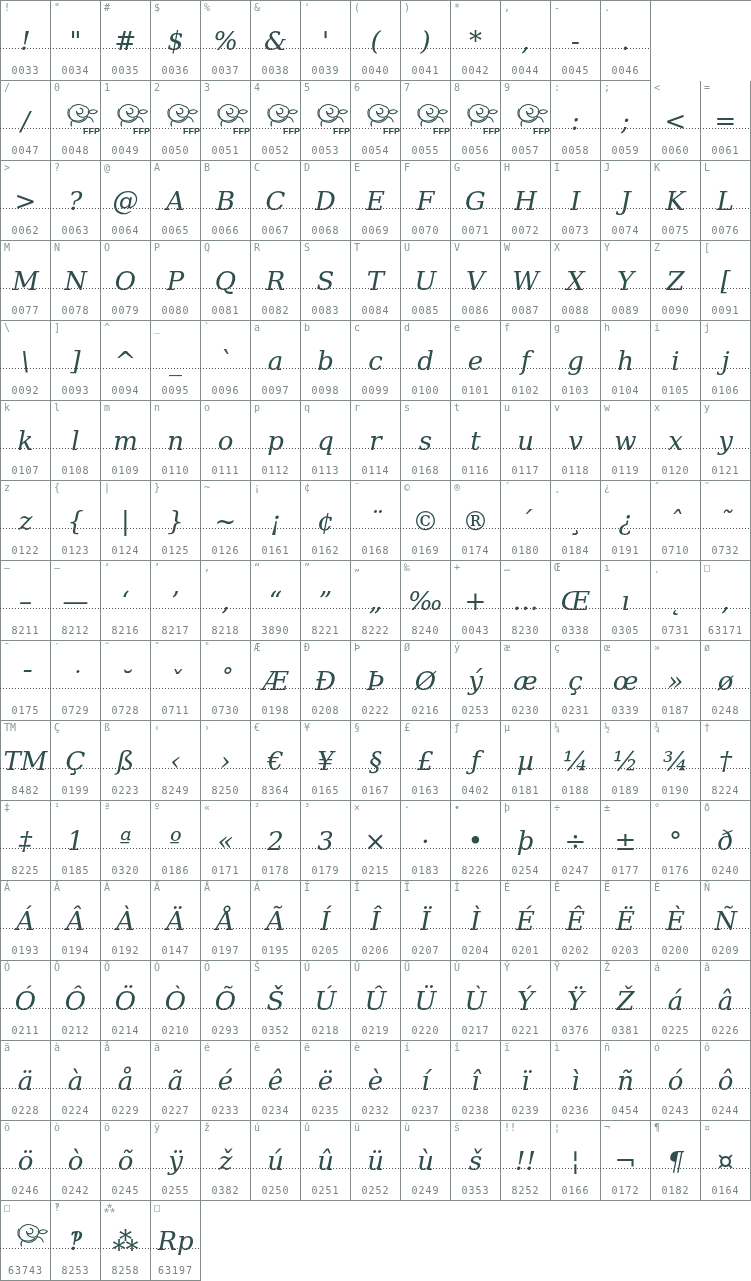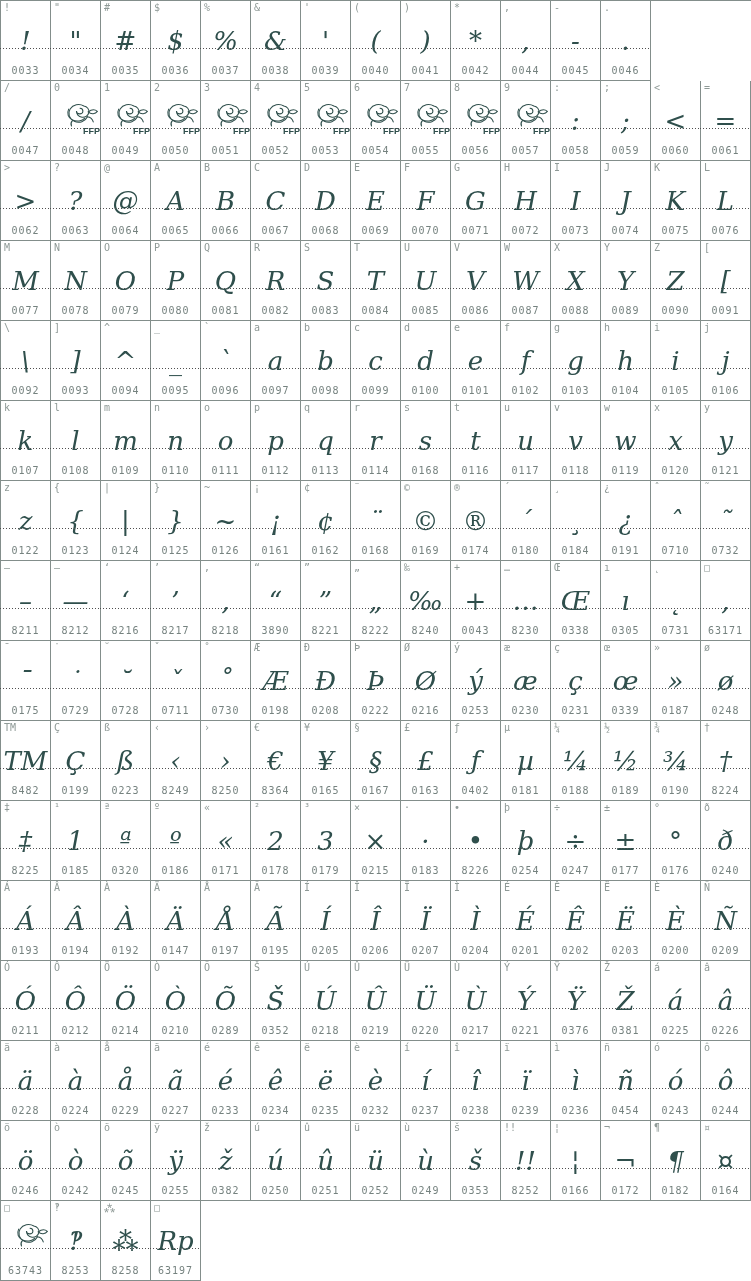--- a/index.html
+++ b/index.html
@@ -1275,21 +1275,21 @@
 
   <div class="cell">
     <span class="cell-label">Ò</span>
     <div class="cell-glyph">Ò</div>
     <span class="cell-code">0210</span>
   </div>
 
   <div class="cell">
     <span class="cell-label">Õ</span>
     <div class="cell-glyph">Õ</div>
-    <span class="cell-code">0289</span>
+    <span class="cell-code">0293</span>
   </div>
 
   <div class="cell">
     <span class="cell-label">Š</span>
     <div class="cell-glyph">Š</div>
     <span class="cell-code">0352</span>
   </div>
 
   <div class="cell">
     <span class="cell-label">Ú</span>

